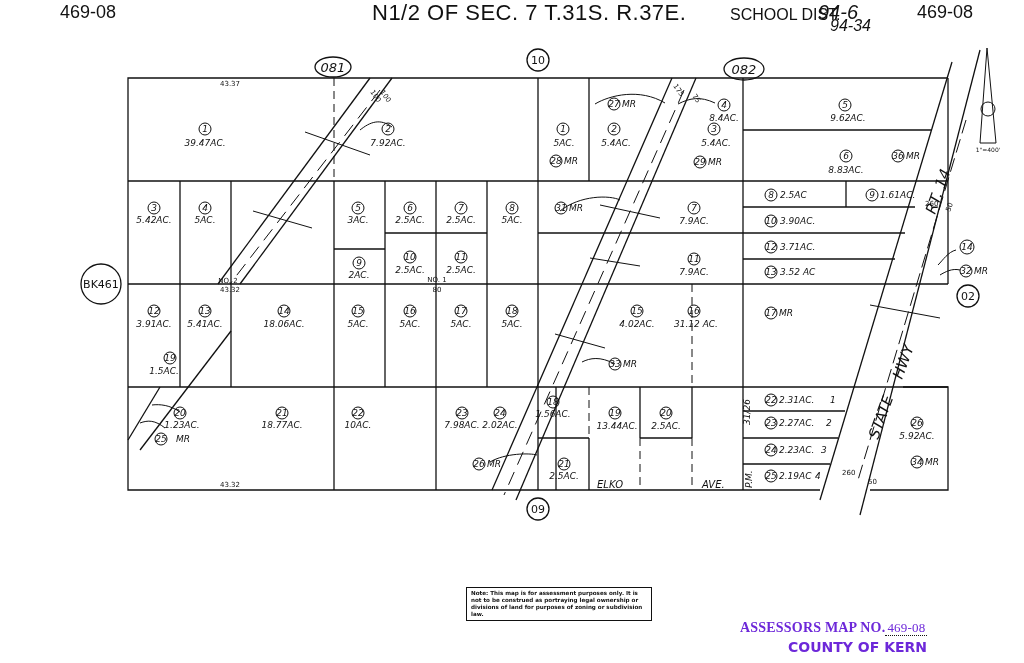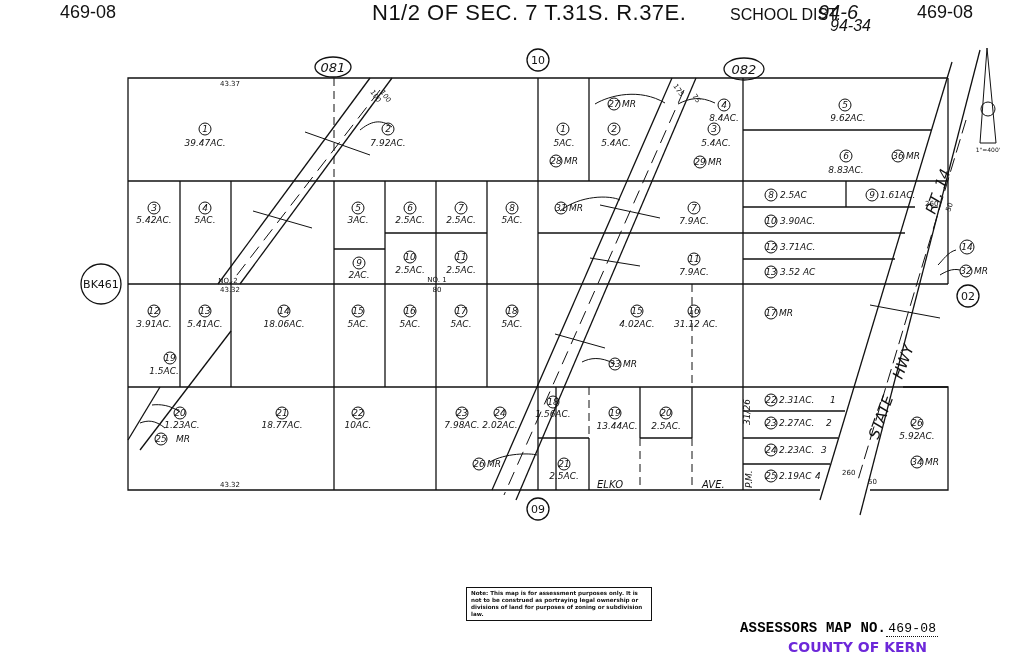--- a/index.html
+++ b/index.html
@@ -4,21 +4,21 @@
 <style>
   html,body{margin:0;padding:0;background:#fff;}
   body{width:1024px;height:663px;position:relative;overflow:hidden;font-family:"DejaVu Sans",sans-serif;color:#111;}
   .hdr{position:absolute;font-family:"Liberation Sans",sans-serif;color:#111;white-space:nowrap;}
   #map{position:absolute;left:0;top:0;}
   .pl{font-family:"DejaVu Sans",sans-serif;font-style:italic;font-size:9px;fill:#111;}
   .pn{font-family:"DejaVu Sans",sans-serif;font-style:italic;font-size:9px;fill:#111;}
   .sm{font-family:"DejaVu Sans",sans-serif;font-size:7px;fill:#111;}
   .road{font-family:"DejaVu Sans",sans-serif;font-style:italic;font-size:11px;fill:#111;}
   .note{position:absolute;left:466px;top:587px;width:176px;border:1.5px solid #111;padding:2px 4px;font-family:"DejaVu Sans",sans-serif;font-weight:bold;font-size:5.6px;line-height:7px;color:#111;}
-  .title2{position:absolute;left:740px;top:620px;font-family:Liberation Mono, monospace;font-weight:bold;font-size:14px;color:#000000;letter-spacing:0.2px;}
+  .title2{position:absolute;left:740px;top:620px;font-family:Liberation Serif, serif;font-weight:bold;font-size:14px;color:#6d28d9;letter-spacing:0.2px;}
   .title3{position:absolute;left:788px;top:639px;font-family:"DejaVu Sans",sans-serif;font-weight:bold;font-size:14px;color:#6d28d9;}
   .mapno{font-weight:normal;font-size:13px;border-bottom:1px dotted #111;padding:0 2px;}
 </style>
 </head>
 <body>
 
 <div class="hdr" style="left:60px;top:2px;font-size:18px;">469-08</div>
 <div class="hdr" style="left:372px;top:0px;font-size:22px;letter-spacing:0.5px;text-align:right;">N1/2 OF SEC. 7 T.31S. R.37E.</div>
 <div class="hdr" style="left:730px;top:6px;font-size:16px;">SCHOOL DIST.</div>
 <div class="hdr" style="left:818px;top:1px;font-size:20px;font-style:italic;">94-6</div>

